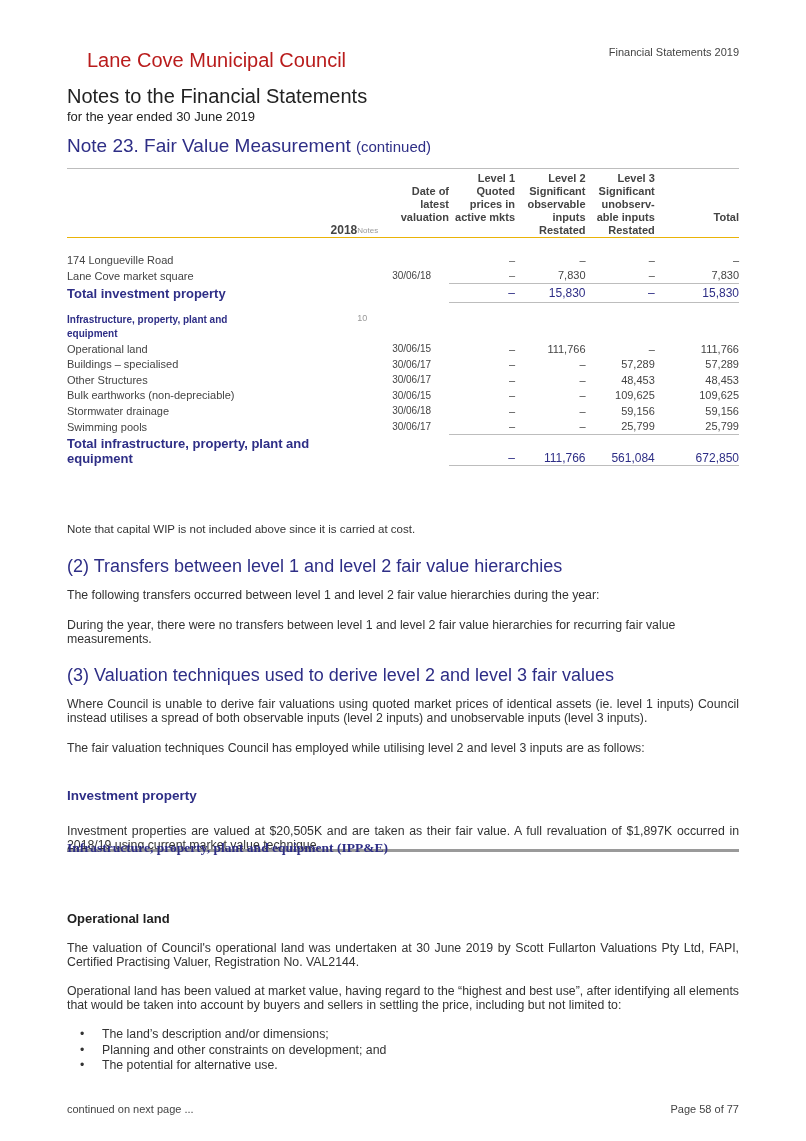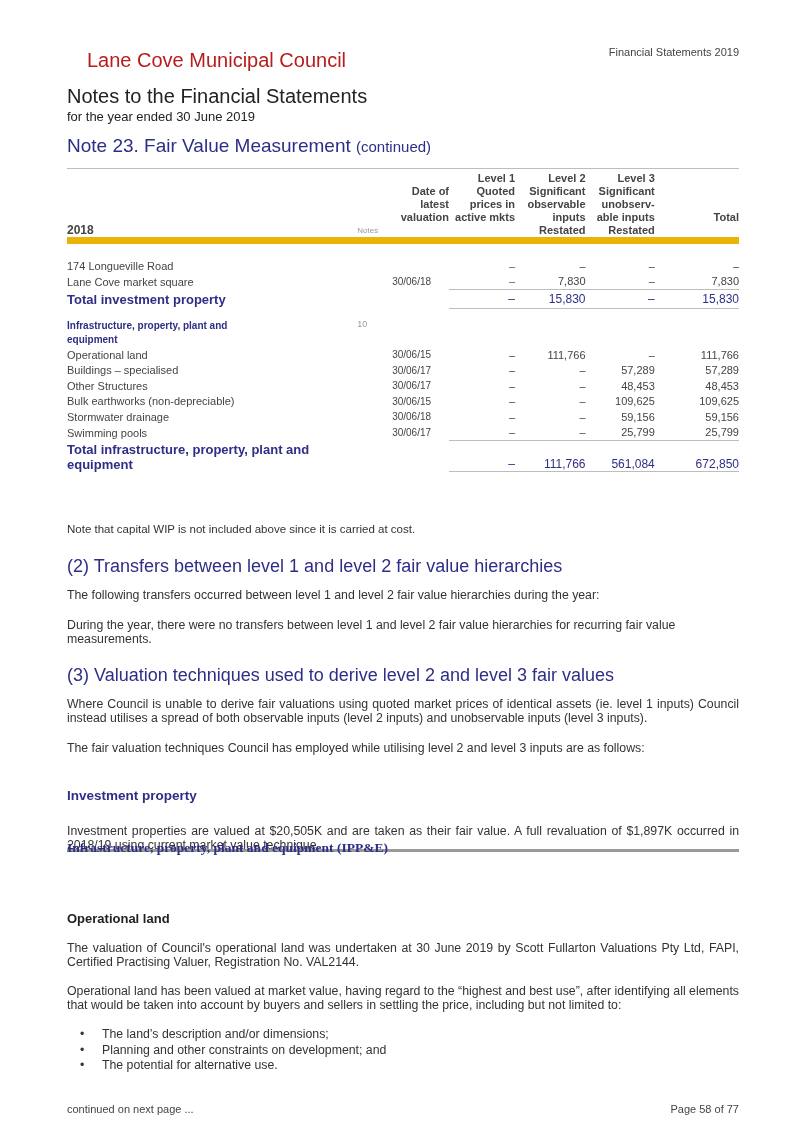--- a/index.html
+++ b/index.html
@@ -7,22 +7,22 @@
   .abs { position: absolute; }
   .top-right { right: 67px; top: 46px; font-size: 11px; color: #444; }
   .org { left: 67px; top: 49px; font-size: 20px; color: #b91c1c; margin-left: 20px; }
   .notes-title { left: 67px; top: 85px; font-size: 20px; color: #222; }
   .notes-sub { left: 67px; top: 109px; font-size: 13px; color: #222; }
   .note-title { left: 67px; top: 135px; font-size: 19px; color: #2e2e86; }
   .note-title .cont { font-size: 15px; }
   .rule { left: 67px; width: 672px; height: 1px; background: #bdbdbd; }
   table.fv { position: absolute; left: 67px; top: 172px; width: 672px; border-collapse: collapse; font-size: 11px; color: #444; }
   table.fv td, table.fv th { padding: 0; }
-  .hdr th { font-weight: bold; text-align: right; vertical-align: bottom; font-size: 11px; line-height: 13px; color: #444; padding-bottom: 1px; border-bottom: 7px solid #eab308; }
-  .hdr th.year { text-align: left; font-size: 12px; }
+  .hdr th { font-weight: bold; text-align: right; vertical-align: bottom; font-size: 11px; line-height: 13px; color: #444; padding-bottom: 1px; border-bottom: 1px solid #eab308; }
+  .hdr th.year { text-align: right; font-size: 12px; }
   .hdr th.notes { font-weight: normal; font-size: 8px; color: #999; text-align: left; }
   .c-label { width: 262px; text-align: left; }
   .c-notes { width: 40px; font-size: 9px; color: #999; vertical-align: top; }
   .c-date { width: 46px; text-align: left; font-size: 10px; }
   .c-num { text-align: right; }
   .w1 { width: 76px; } .w2 { width: 75px; } .w3 { width: 74px; } .w4 { width: 99px; }
   tr.row td { height: 15.5px; }
   tr.total td { color: #2e2e86; font-size: 12px; }
   tr.total td.c-label { font-weight: bold; font-size: 13px; }
   tr.total td.c-num { border-bottom: 1px solid #bdbdbd; }

